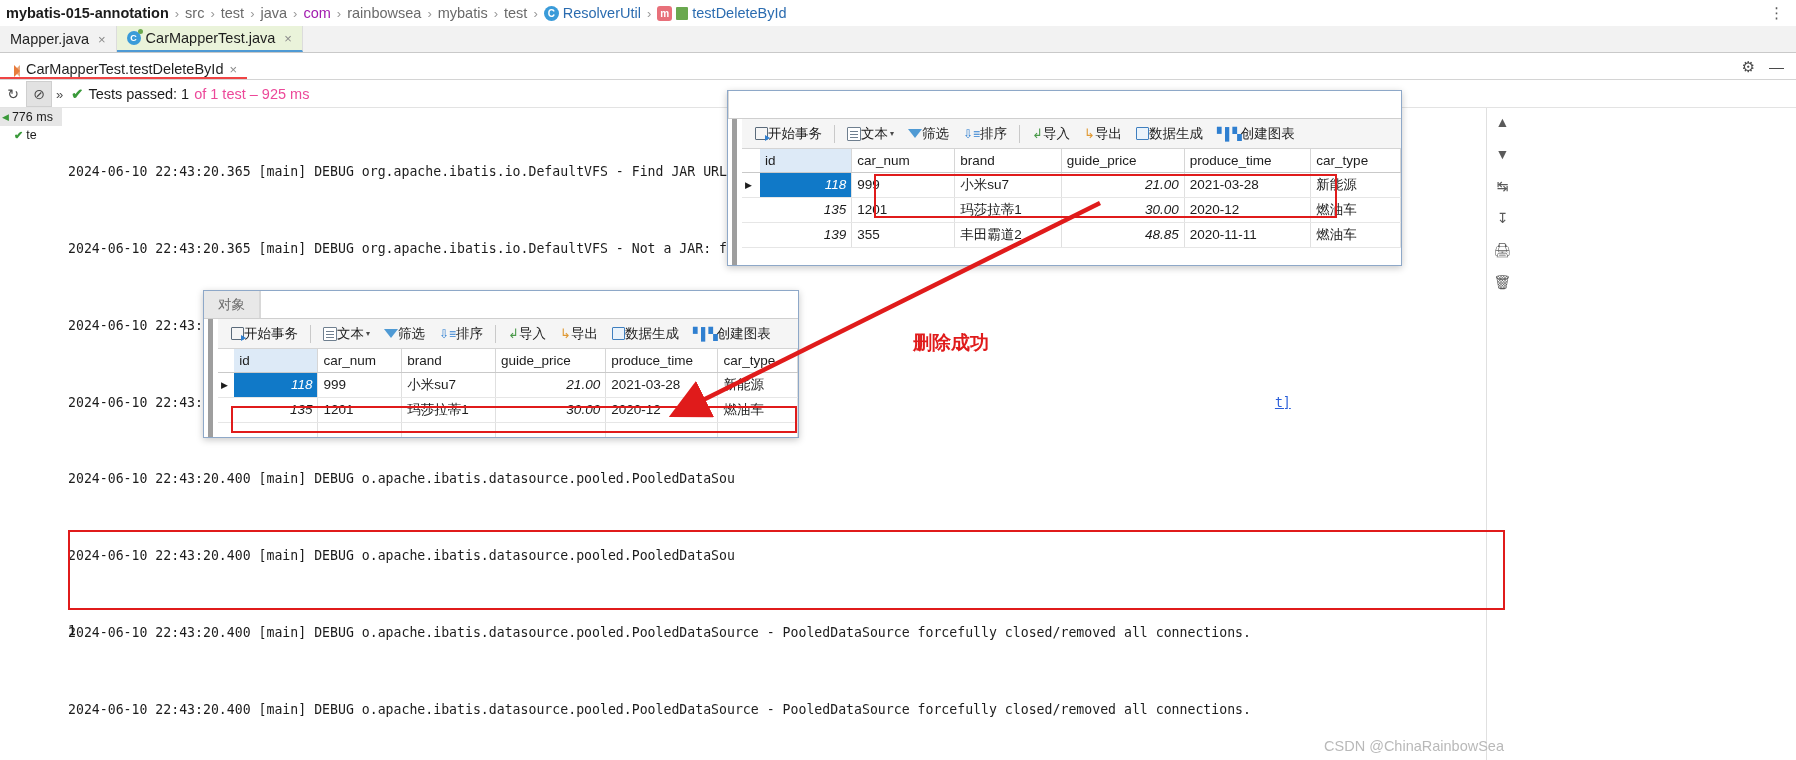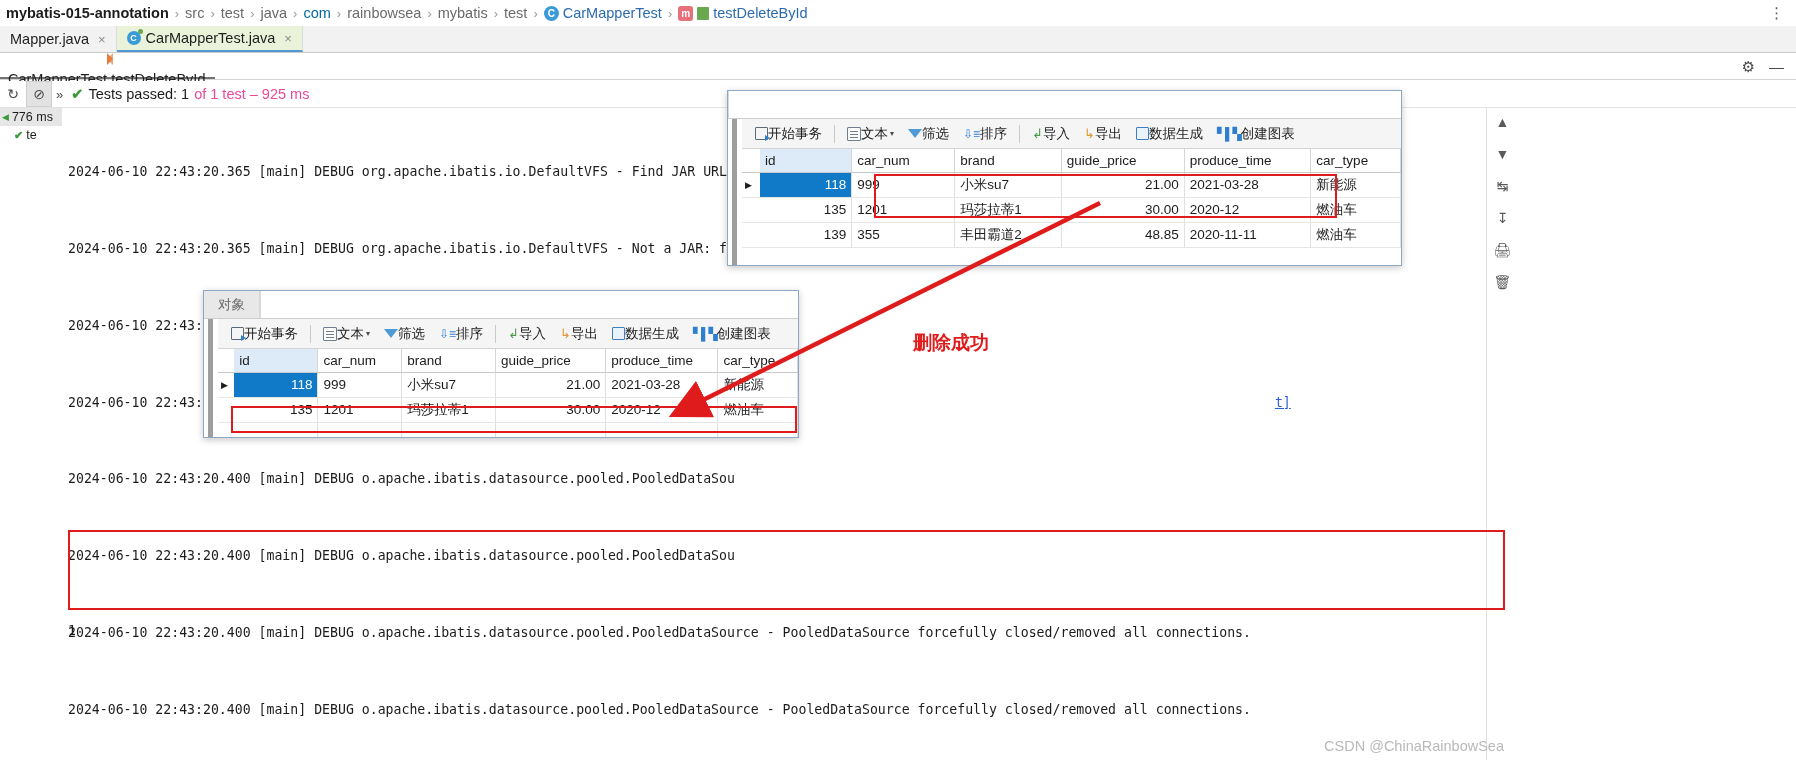--- a/index.html
+++ b/index.html
@@ -82,25 +82,24 @@
 
   
   .runtab-bar {
     position: absolute; left: 0; top: 53px;
     width: 1796px; height: 27px;
     background: #ffffff;
     border-bottom: 1px solid #d4d4d4;
     display: flex; align-items: center;
   }
   .runtab {
-    display: flex; align-items: center; gap: 6px;
+    display: flex; align-items: flex-end; gap: 6px;
     padding: 0 10px 0 8px; height: 100%;
     font-size: 14.5px; color: #1f1f1f;
-    border-bottom: 2px solid #737373;
-    flex-direction: column;
+    border-bottom: 2px solid #ef4444;
   }
   .diamond {
     width: 0; height: 0; display: inline-block;
     border: 6px solid transparent;
     border-right-color: #e8a87c;
     position: relative;
   }
   .diamond::after {
     content: ""; position: absolute; left: 0; top: -6px;
     border: 6px solid transparent; border-left-color: #e87c3c;
@@ -236,21 +235,21 @@
   .db-grid th {
     background: #ffffff; border-right: 1px solid #d6d6d6; border-bottom: 1px solid #c9c9c9;
     font-weight: normal; text-align: left; padding: 3px 5px; font-size: 13.5px; height: 23px;
   }
   .db-grid th.keycol { background: #ddeaf7; }
   .db-grid td {
     border-right: 1px solid #e0e0e0; border-bottom: 1px solid #e6e6e6;
     padding: 3px 5px; font-size: 13.5px; height: 24px; background: #fff;
     overflow: hidden; white-space: nowrap;
   }
-  .db-grid td.num { text-align: right; }
+  .db-grid td.num { text-align: right; font-style: italic; }
   .db-grid td.rowmark {
     width: 15px; padding: 0 0 0 3px; color: #1c1c1c; font-size: 9px;
     background: #fff; border-right: none;
   }
   .db-grid tr.selrow td.idcell { background: #1079c8; color: #fff; text-align: right; }
 
   
   .redbox {
     position: absolute; border: 2.2px solid #e01b1b; background: transparent;
     pointer-events: none;
@@ -281,31 +280,31 @@
 
   <div class="breadcrumb">
     <span class="crumb bold">mybatis-015-annotation</span>
     <span class="crumb-sep">›</span>
     <span class="crumb" style="color:#6a6a6a">src</span>
     <span class="crumb-sep">›</span>
     <span class="crumb" style="color:#6a6a6a">test</span>
     <span class="crumb-sep">›</span>
     <span class="crumb" style="color:#6a6a6a">java</span>
     <span class="crumb-sep">›</span>
-    <span class="crumb" style="color:#0369a1">com</span>
+    <span class="crumb" style="color:#a21caf">com</span>
     <span class="crumb-sep">›</span>
     <span class="crumb" style="color:#6a6a6a">rainbowsea</span>
     <span class="crumb-sep">›</span>
     <span class="crumb" style="color:#6a6a6a">mybatis</span>
     <span class="crumb-sep">›</span>
     <span class="crumb" style="color:#6a6a6a">test</span>
     <span class="crumb-sep">›</span>
     <span class="crumb link">
       <span class="ci ci-class">C</span>
-      <span>CarMapperTest</span>
+      <span>ResolverUtil</span>
     </span>
     <span class="crumb-sep">›</span>
     <span class="crumb link">
       <span class="ci ci-m">m</span>
       <span class="ci-test"></span>
       <span>testDeleteById</span>
     </span>
     <span class="gear-right">⋮</span>
   </div>
 

